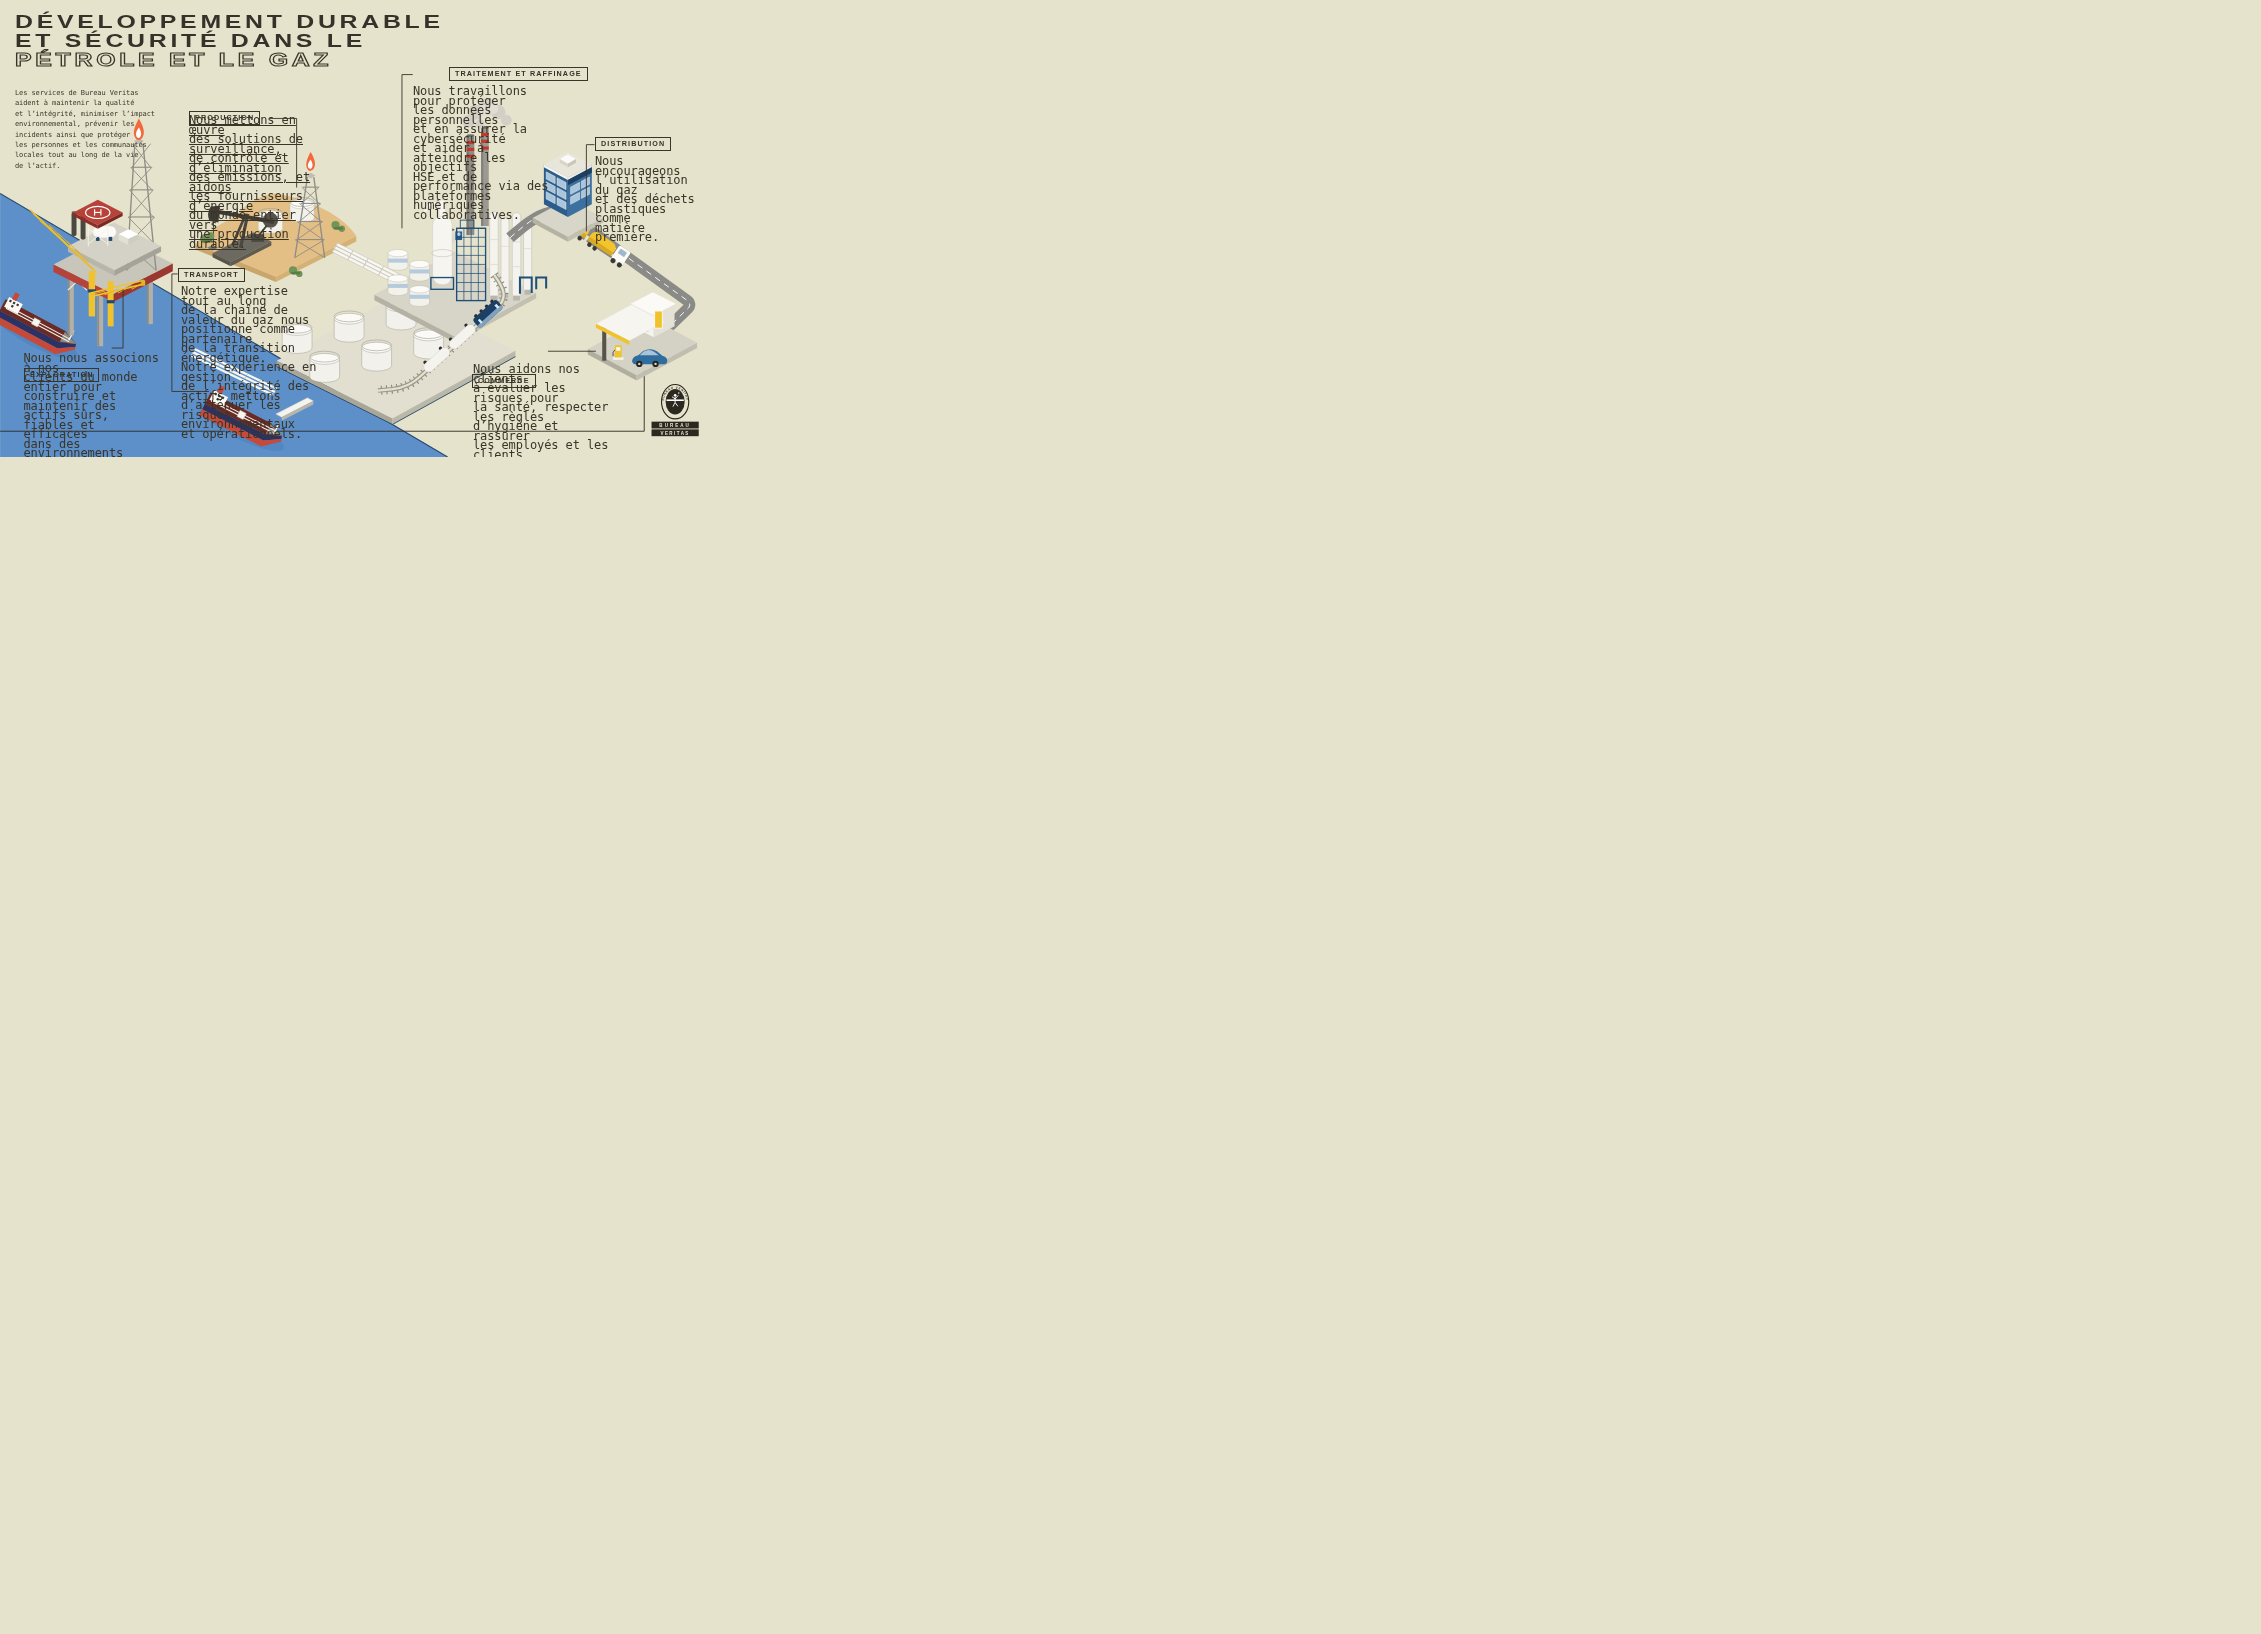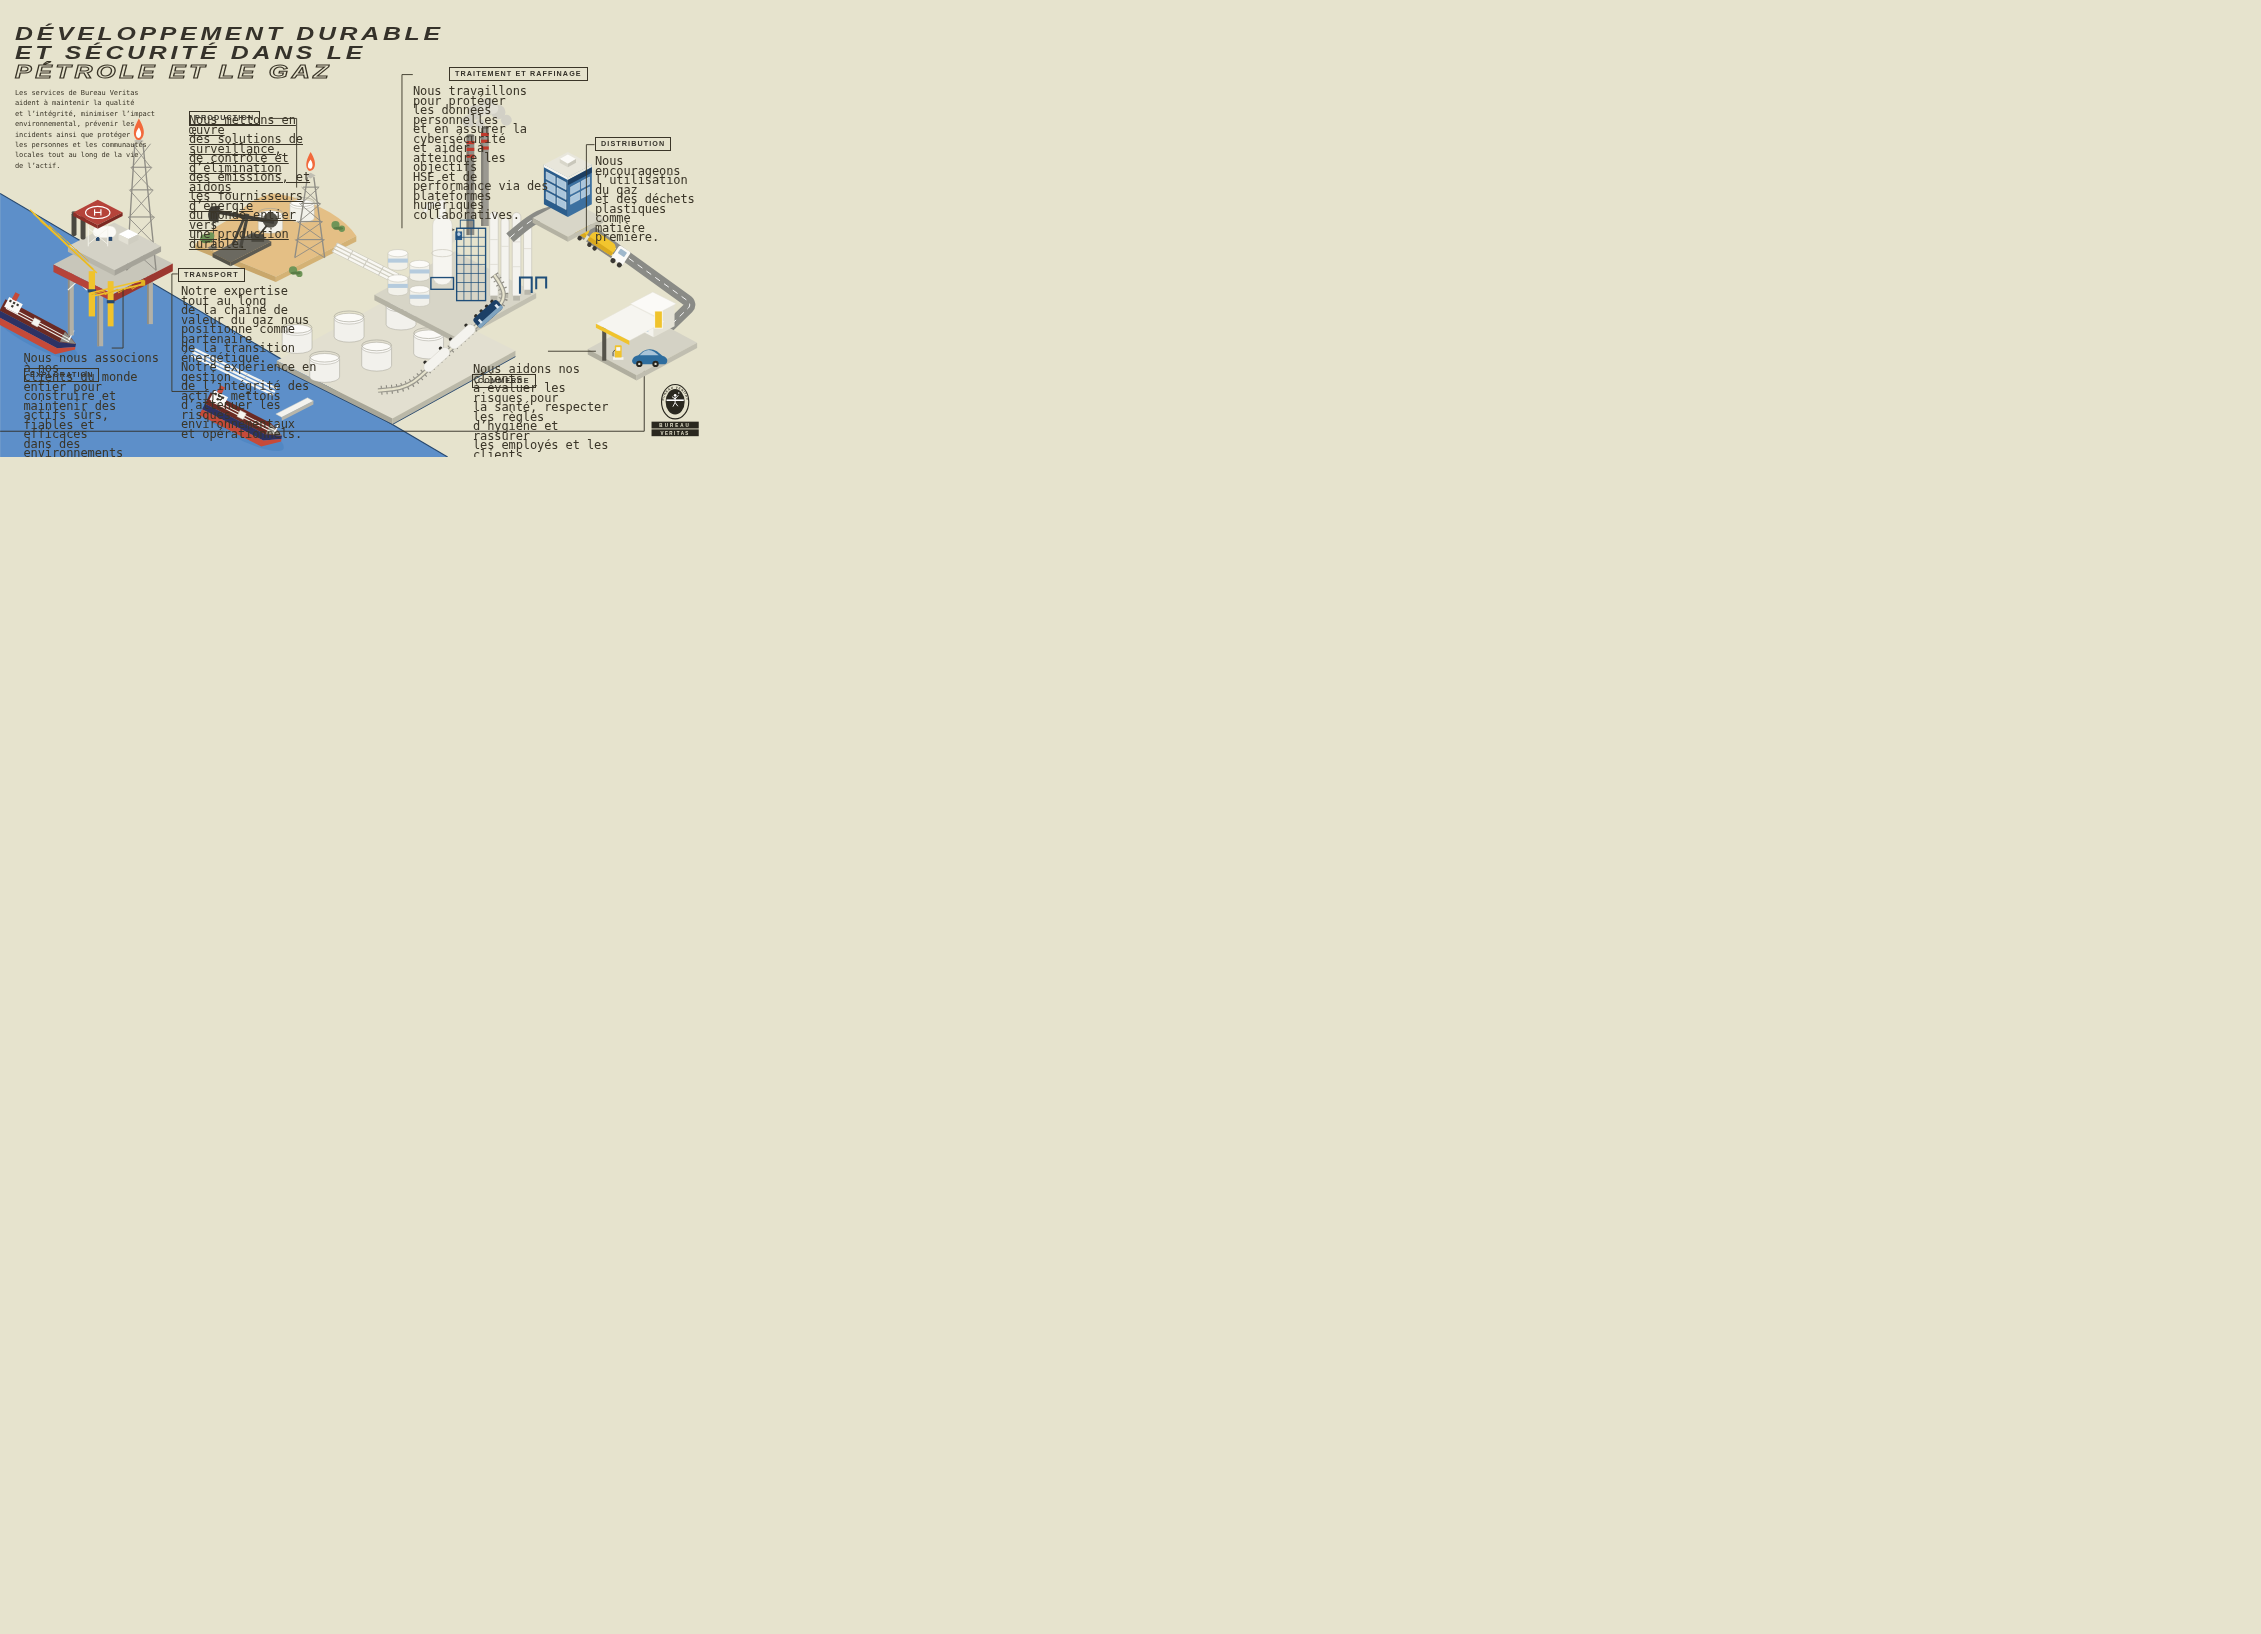--- a/index.html
+++ b/index.html
@@ -6,21 +6,21 @@
   body{
     width:709px;height:457px;position:relative;overflow:hidden;
     background:#e6e3cd;
     font-family:"DejaVu Sans Mono", monospace;
     color:#3a3528;
   }
   #stage{position:absolute;inset:0;width:709px;height:457px;}
   svg.art{position:absolute;left:0;top:0;}
   .abs{position:absolute;}
   
-  .title{left:15px;top:25px;line-height:19px;white-space:nowrap;font-style:italic;}
+  .title{left:15px;top:13px;line-height:19px;white-space:nowrap;}
   .title .tline{
     display:block;font-family:"Liberation Sans",sans-serif;font-weight:800;
     font-size:18px;letter-spacing:2.7px;transform:scaleX(1.38);transform-origin:left center;
     color:#35322a;
   }
   .title .outline{
     color:transparent;-webkit-text-stroke:1px #3a3528;
   }
   
   .blurb{white-space:pre-line;font-size:12px;line-height:9.5px;letter-spacing:-0.1px;}

